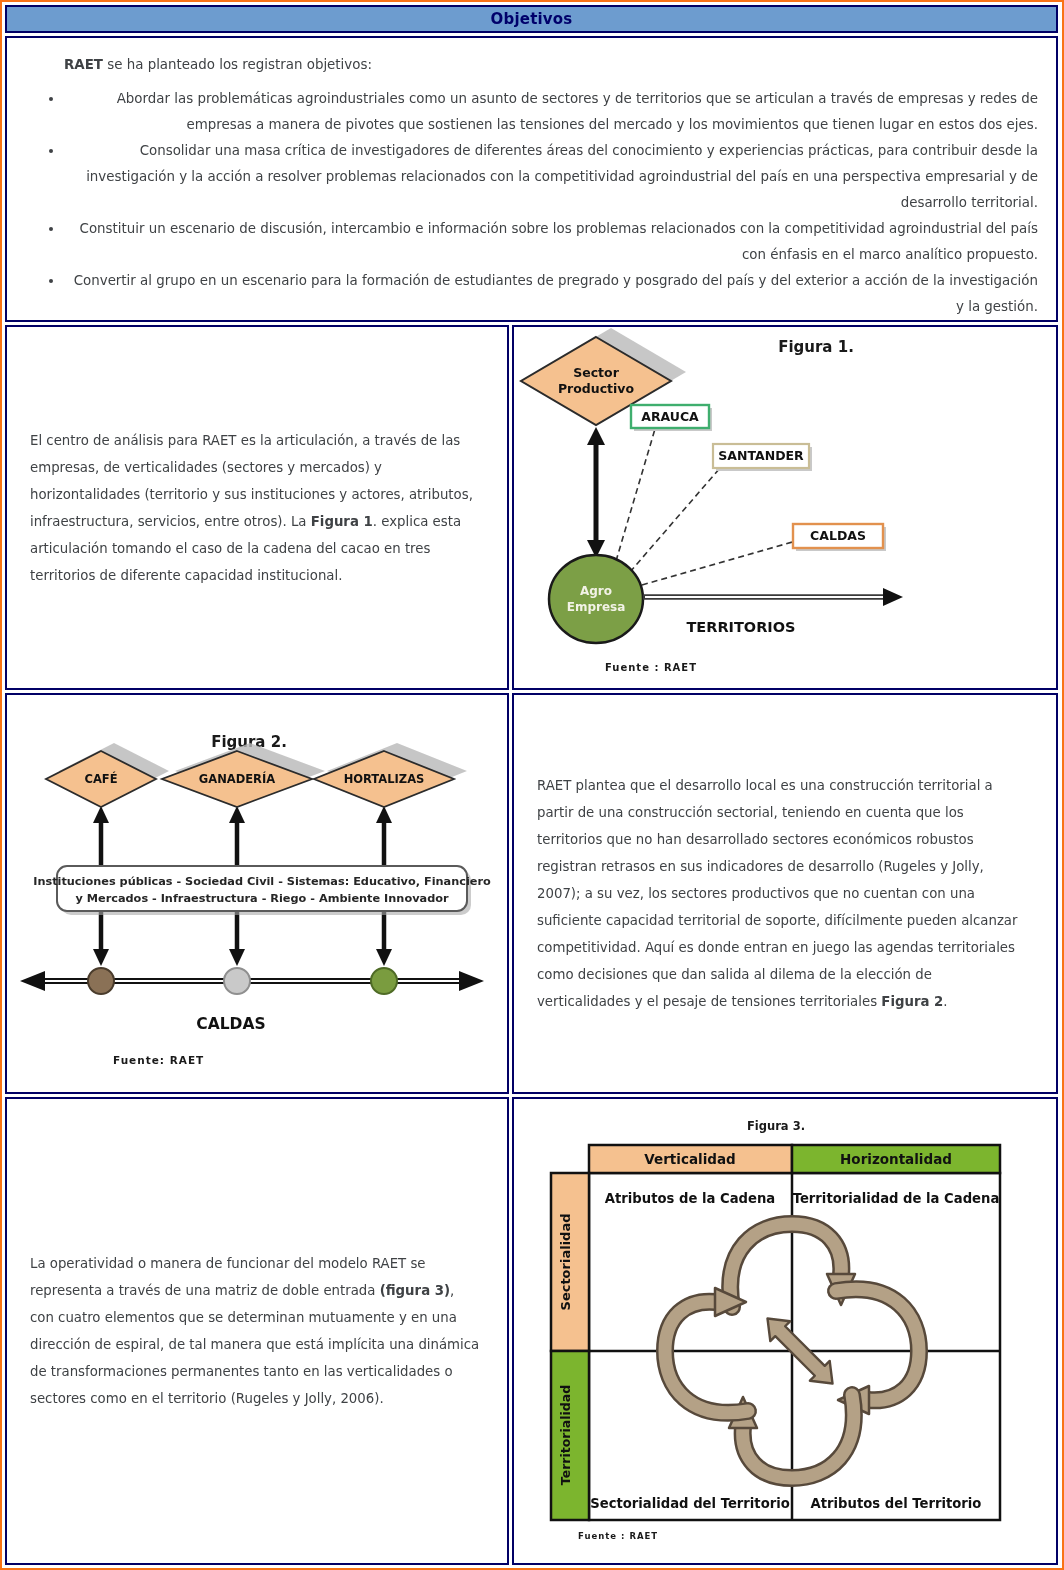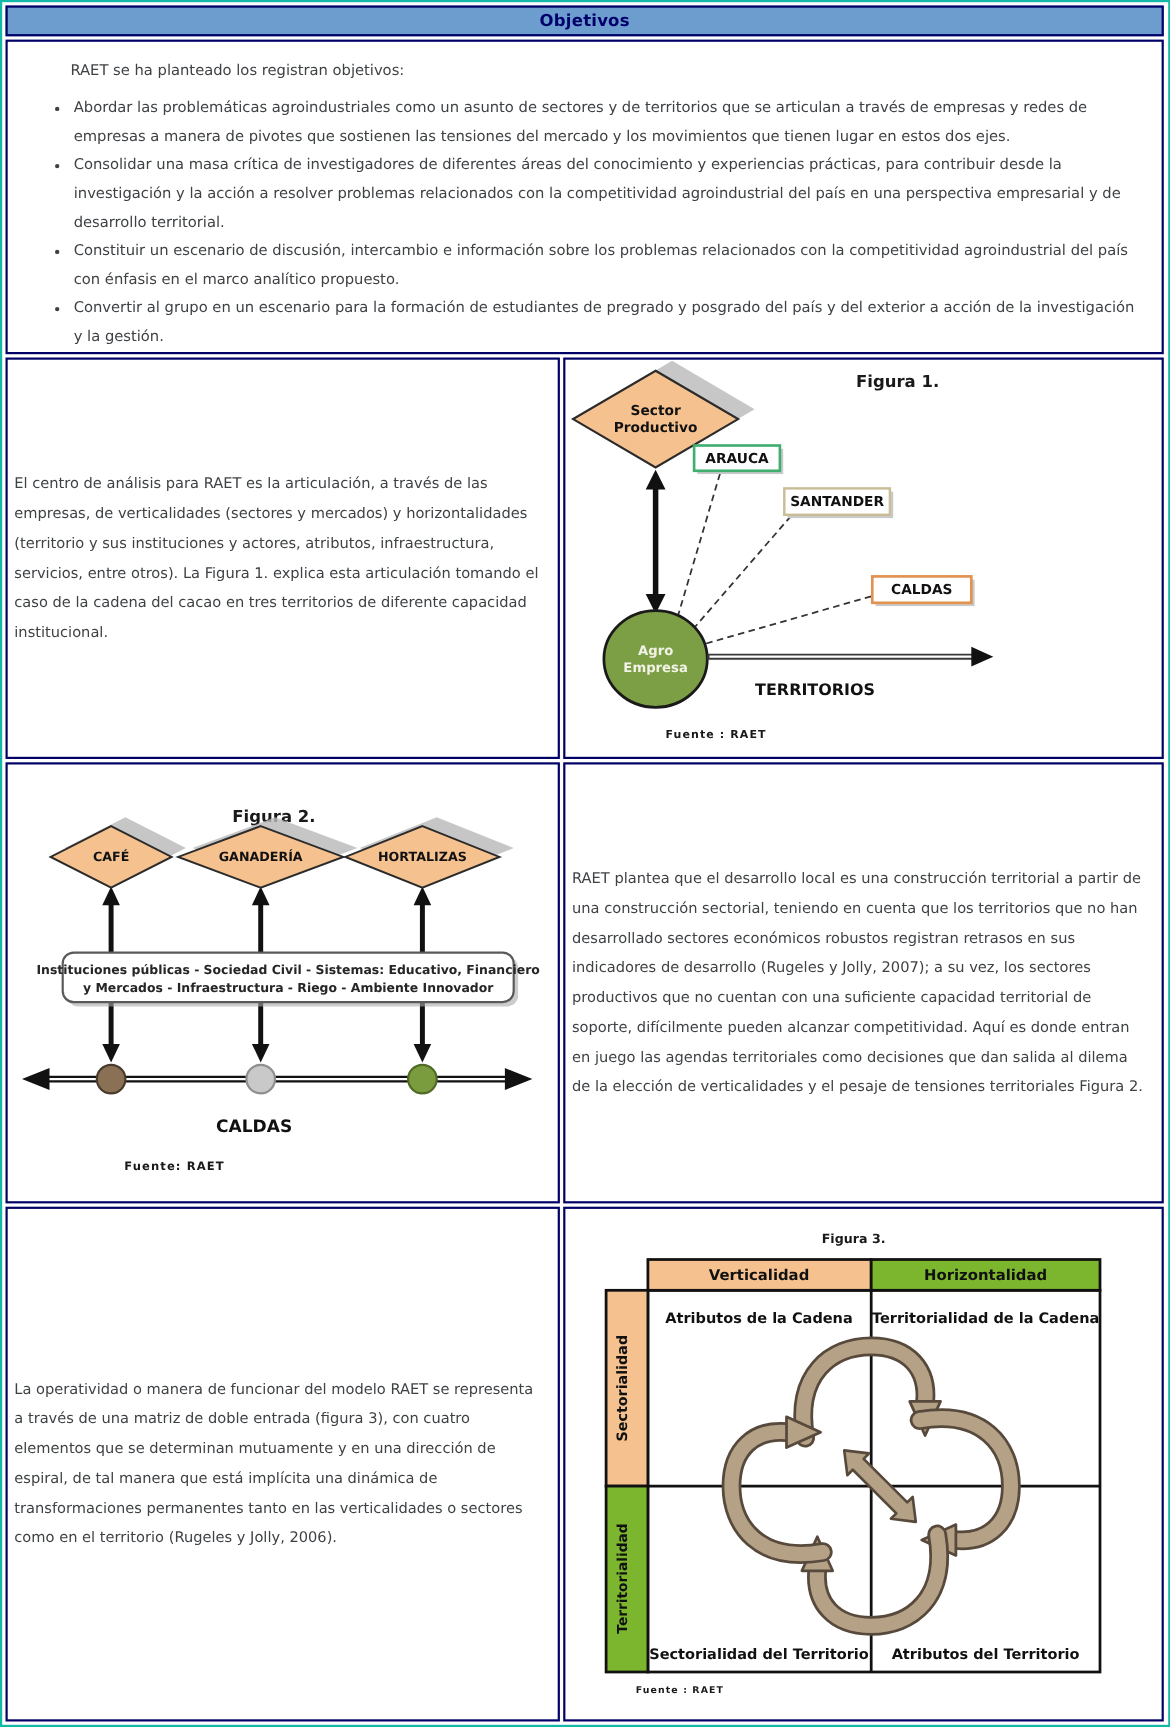--- a/index.html
+++ b/index.html
@@ -1,39 +1,39 @@
 <!DOCTYPE html>
 <html><head>
 <meta charset="utf-8">
 <style>
   html,body { margin:0; padding:0; background:#fff; }
   body { font-family:"DejaVu Sans","Liberation Sans",sans-serif; color:#3f4245; }
   .page {
     width:1064px; height:1570px; box-sizing:border-box;
-    border:2px solid #14b8a6; padding:3px; background:#fff;
+    border:2px solid #f97316; padding:3px; background:#fff;
   }
   .grid {
     display:grid; width:1054px;
     grid-template-columns:504px 546px;
     grid-template-rows:28px 286px 365px 401px 468px;
     gap:3px;
   }
   .cell { border:2px solid #010066; background:#fff; box-sizing:border-box; overflow:hidden; position:relative; }
   .span2 { grid-column:1 / 3; }
   .header-bar {
     background:#6D9CCF; display:flex; align-items:center; justify-content:center;
   }
   .header-bar .title { color:#00006B; font-weight:bold; font-size:15px; letter-spacing:.2px; }
   .objectives { padding:14px 18px 0 40px; font-size:13.4px; line-height:26px; }
   .objectives p.intro { margin:0 0 8px 17px; }
   .objectives ul { margin:0; padding-left:17px; }
-  .objectives li { padding-left:3px; }
+  .objectives li { padding-left:3px;text-align:right; }
   .text-cell { display:flex; align-items:center; padding:0 10px 0 6px; font-size:13.3px; line-height:27px; }
-  .text-cell p { margin:13px 0; }
-  b { font-weight:normal; }
+  .text-cell p { margin:13px 17px; }
+  b { font-weight:bold; }
   .figure-cell svg { display:block; }
   .ft { fill:#111; font-weight:bold; }
   .fig-title { fill:#1a1a1a; font-weight:bold; }
   .src { fill:#1a1a1a; font-weight:bold; letter-spacing:1px; }
 </style>
 </head>
 <body>
 
 <div class="page">
   <div class="grid">

